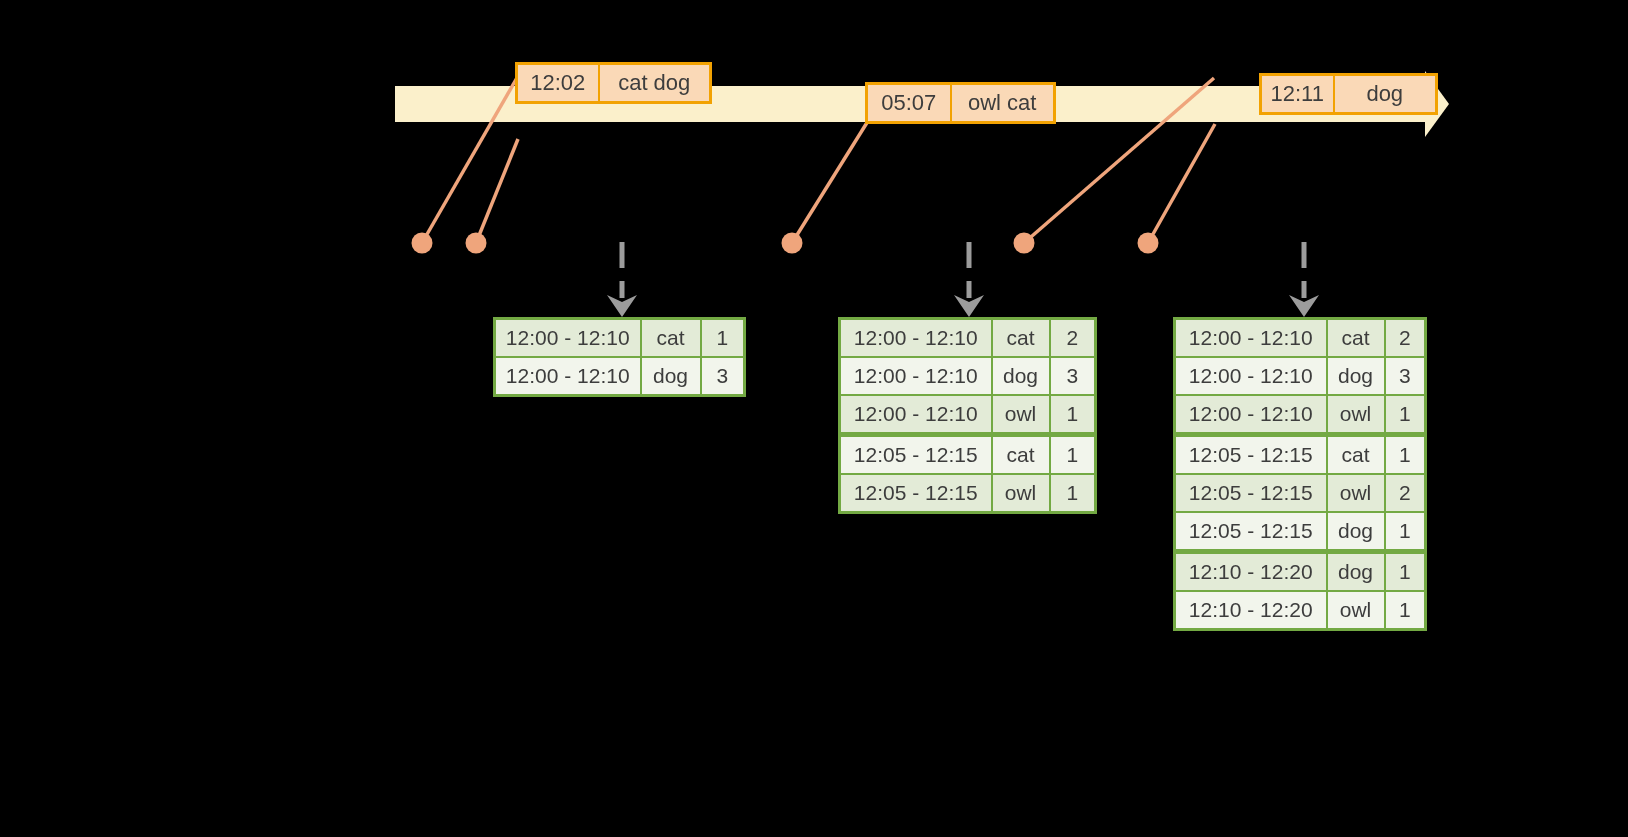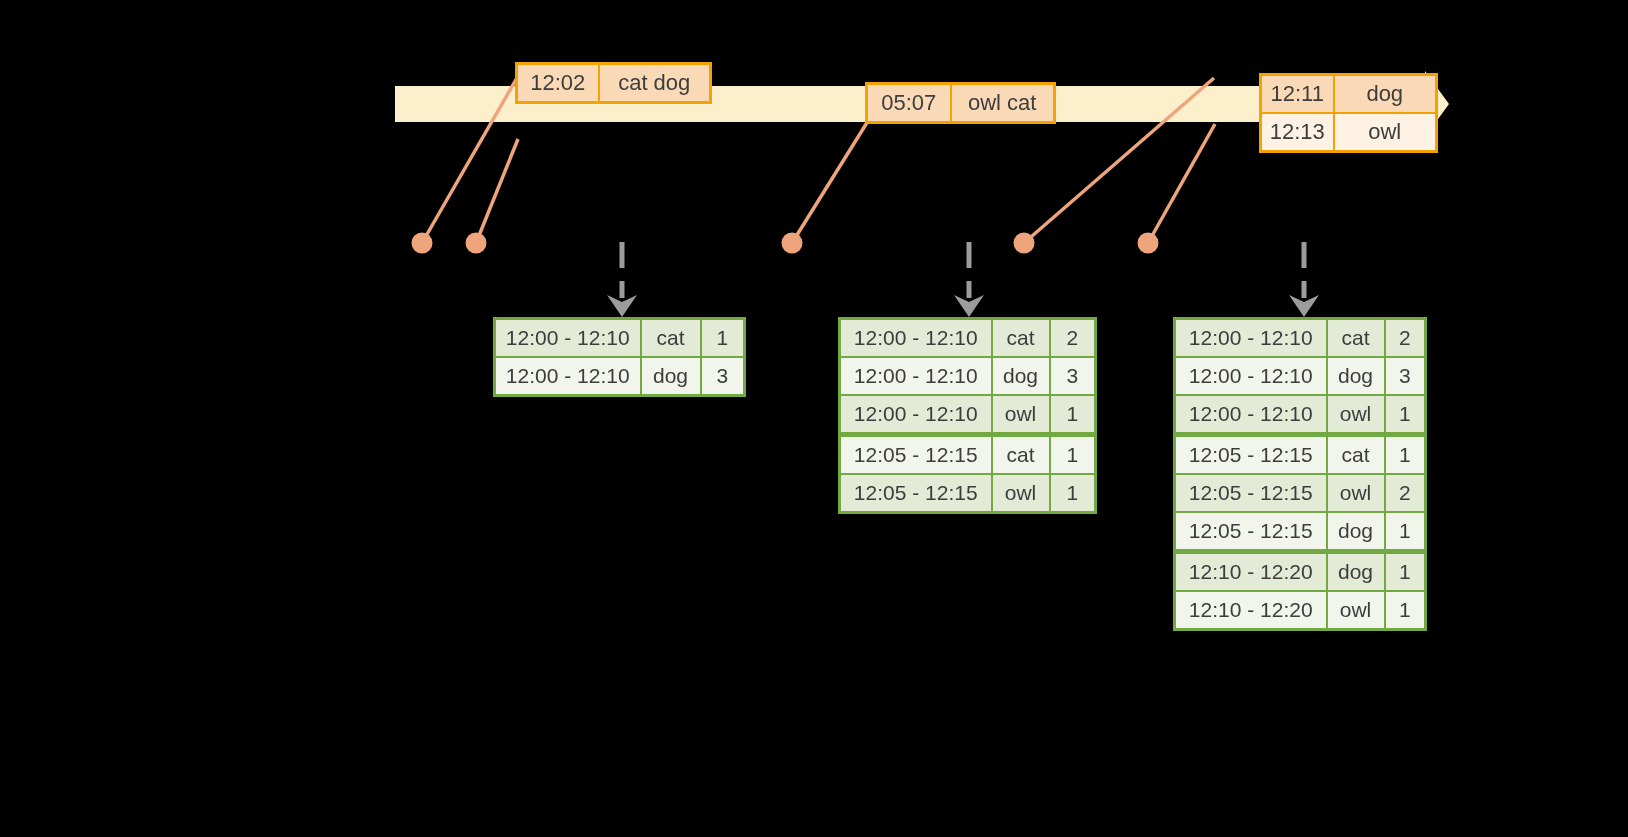--- a/index.html
+++ b/index.html
@@ -90,24 +90,20 @@
   <table id="event-t3" class="event-table">
     <colgroup>
         <col style="width:73px">
         <col style="width:103px">
       </colgroup>
     <tbody>
         <tr>
       <td>12:11</td>
       <td>dog</td>
     </tr>
-    <tr>
-      <td>12:13</td>
-      <td>owl</td>
-    </tr>
   </tbody>
     </table>
 
   <table id="result-t1" class="result-table">
     <colgroup>
         <col style="width:146px">
         <col style="width:60px">
         <col style="width:44px">
       </colgroup>
     <tbody>

